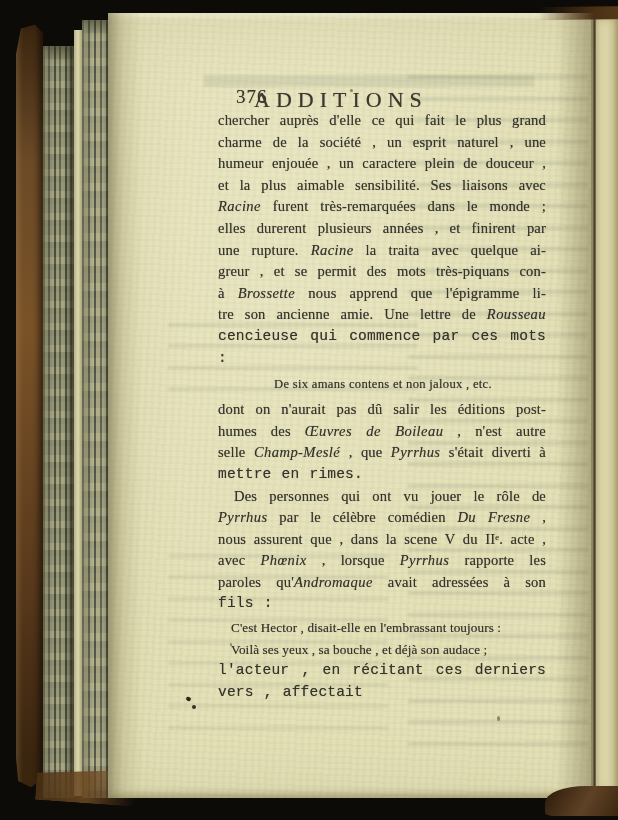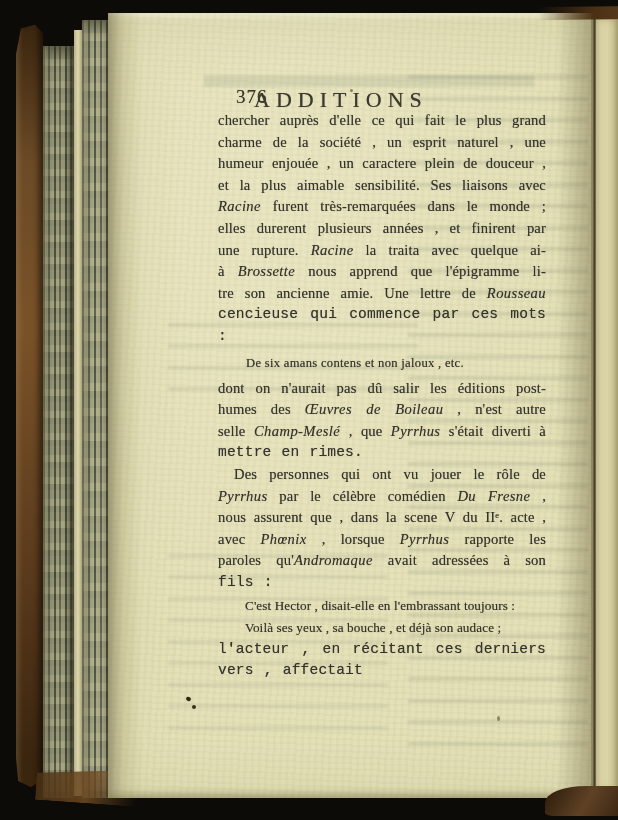--- a/index.html
+++ b/index.html
@@ -101,23 +101,23 @@
   .s5{left:122px;top:630px;width:2px;height:3px;background:rgba(60,50,30,.5);}
   
   .header{position:absolute;left:110px;top:72px;width:328px;height:24px;margin-left:18px;}
   .pageno{position:absolute;left:0;top:1px;font-size:19px;letter-spacing:1px;color:#3a382f;}
   .rtitle{position:absolute;left:12px;right:0;top:2px;font-size:22px;letter-spacing:6px;padding-left:6px;color:#3a382f;}
   .textcol{position:absolute;left:110px;top:97px;width:328px;}
   .line{line-height:21.6px;font-size:14.6px;white-space:nowrap;}
   .body .line{text-align:justify;text-align-last:justify;word-spacing:1.2px;letter-spacing:.15px;white-space:normal;}
   .body .line:last-child{text-align-last:left;font-family:Liberation Mono, monospace;}
   .indent .line:first-child{text-indent:16px;}
-  .quote{margin:7px 0 6px 28px;}
+  .quote{margin:7px 0 6px 56px;}
   .quote .line{font-size:12.6px;line-height:17px;letter-spacing:.3px;}
-  .verse{margin:2px 0 0 27px;}
+  .verse{margin:2px 0 0 13px;}
   .verse .line{font-size:13.2px;line-height:21.6px;letter-spacing:.1px;}
   i{letter-spacing:.4px;}
   .textcol, .header{text-shadow:0 0 .7px rgba(52,51,44,.55);}
 </style>
 </head>
 <body>
 
 <div class="spine-leather"></div>
 <div class="fore-edge fe1"></div>
 <div class="fe-light"></div>
@@ -138,20 +138,21 @@
 
   <div class="textcol">
     <div class="para body">
         <div class="line">chercher auprès d'elle ce qui fait le plus grand</div>
         <div class="line">charme de la société , un esprit naturel , une</div>
         <div class="line">humeur enjouée , un caractere plein de douceur ,</div>
         <div class="line">et la plus aimable sensibilité. Ses liaisons avec</div>
         <div class="line"><i>Racine</i> furent très-remarquées dans le monde ;</div>
         <div class="line">elles durerent plusieurs années , et finirent par</div>
         <div class="line">une rupture. <i>Racine</i> la traita avec quelque ai-</div>
+        <div class="line">greur , et se permit des mots très-piquans con-</div>
         <div class="line">à <i>Brossette</i> nous apprend que l'épigramme li-</div>
         <div class="line">tre son ancienne amie. Une lettre de <i>Rousseau</i></div>
         <div class="line">cencieuse qui commence par ces mots :</div>
       </div>
     <div class="para quote">
         <div class="line">De six amans contens et non jaloux , etc.</div>
       </div>
     <div class="para body">
         <div class="line">dont on n'aurait pas dû salir les éditions post-</div>
         <div class="line">humes des <i>Œuvres de Boileau</i> , n'est autre</div>

